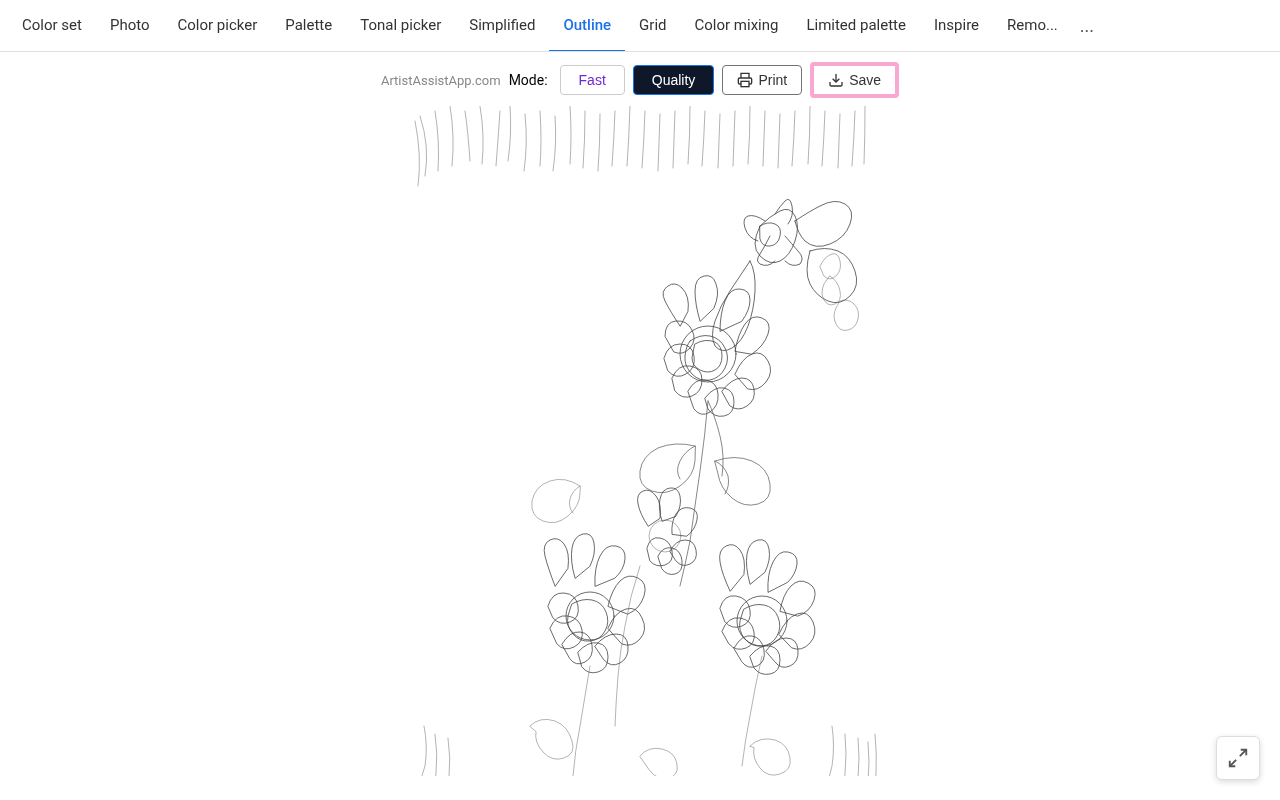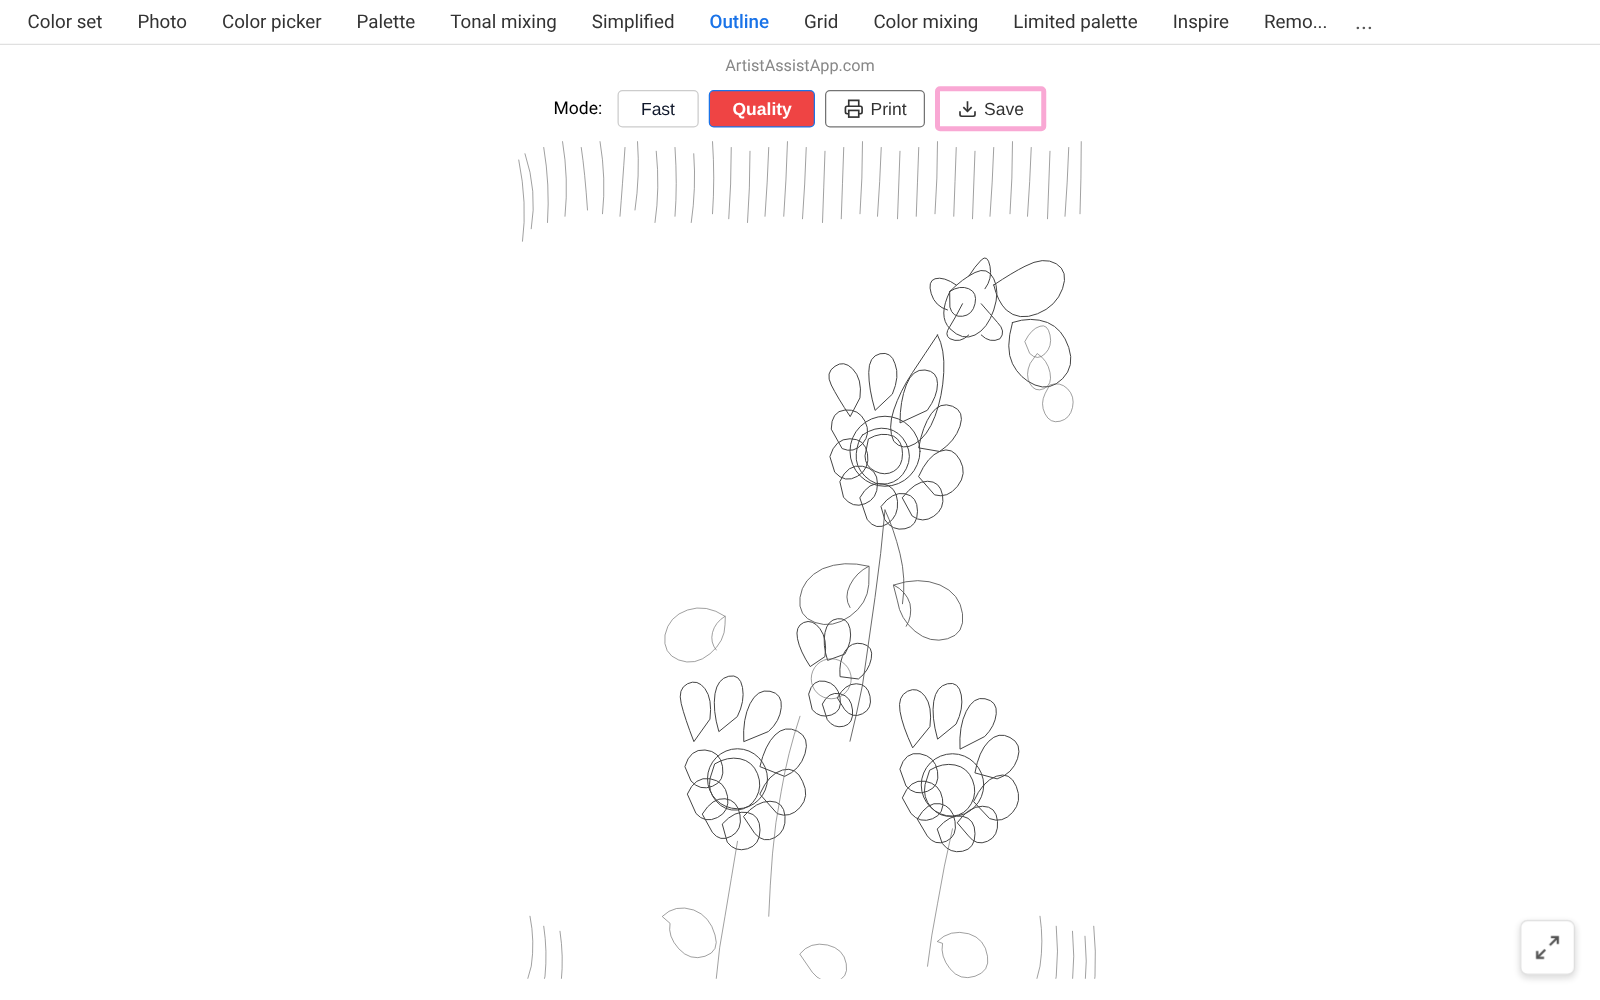--- a/index.html
+++ b/index.html
@@ -4,21 +4,21 @@
   <style>
     * { box-sizing: border-box; margin: 0; padding: 0; }
     body { font-family: -apple-system, BlinkMacSystemFont, 'Segoe UI', Roboto, sans-serif; background: #fff; overflow-x: hidden; }
 
     
     .nav-bar {
       display: flex;
       align-items: center;
       border-bottom: 1px solid #e0e0e0;
       padding: 0 8px;
-      height: 36px;
+      height: 52px;
       overflow: hidden;
       position: relative;
     }
     .nav-item {
       padding: 0 14px;
       height: 52px;
       display: flex;
       align-items: center;
       font-size: 15px;
       color: #333;
@@ -42,21 +42,21 @@
       font-size: 18px;
     }
 
     
     .toolbar {
       display: flex;
       align-items: center;
       justify-content: center;
       padding: 10px 0 8px 0;
       gap: 8px;
-      flex-direction: column;
+      flex-direction: row;
     }
     .app-url {
       font-size: 13px;
       color: #888;
     }
     .mode-row {
       display: flex;
       align-items: center;
       gap: 8px;
     }
@@ -65,27 +65,26 @@
       color: #000000;
       margin-right: 4px;
     }
     .btn {
       padding: 6px 18px;
       border-radius: 4px;
       font-size: 14px;
       cursor: pointer;
       border: 1px solid #ccc;
       background: #fff;
-      color: #0f172a;
+      color: #6d28d9;
     }
     .btn.active {
-      background: #ef4444;
+      background: #0f172a;
       color: #fff;
       border-color: #1a73e8;
-      font-weight: bold;
     }
     .btn-print {
       display: flex;
       align-items: center;
       gap: 5px;
       padding: 6px 14px;
       border-radius: 4px;
       font-size: 14px;
       cursor: pointer;
       border: 1px solid #737373;
@@ -154,21 +153,21 @@
     }
   </style>
 </head>
 <body>
 
 <nav class="nav-bar">
   <div class="nav-item">Color set</div>
   <div class="nav-item">Photo</div>
   <div class="nav-item">Color picker</div>
   <div class="nav-item">Palette</div>
-  <div class="nav-item">Tonal mixing</div>
+  <div class="nav-item">Tonal picker</div>
   <div class="nav-item">Simplified</div>
   <div class="nav-item active">Outline</div>
   <div class="nav-item">Grid</div>
   <div class="nav-item">Color mixing</div>
   <div class="nav-item">Limited palette</div>
   <div class="nav-item">Inspire</div>
   <div class="nav-item">Remo...</div>
   <div class="nav-more">...</div>
 </nav>
 

